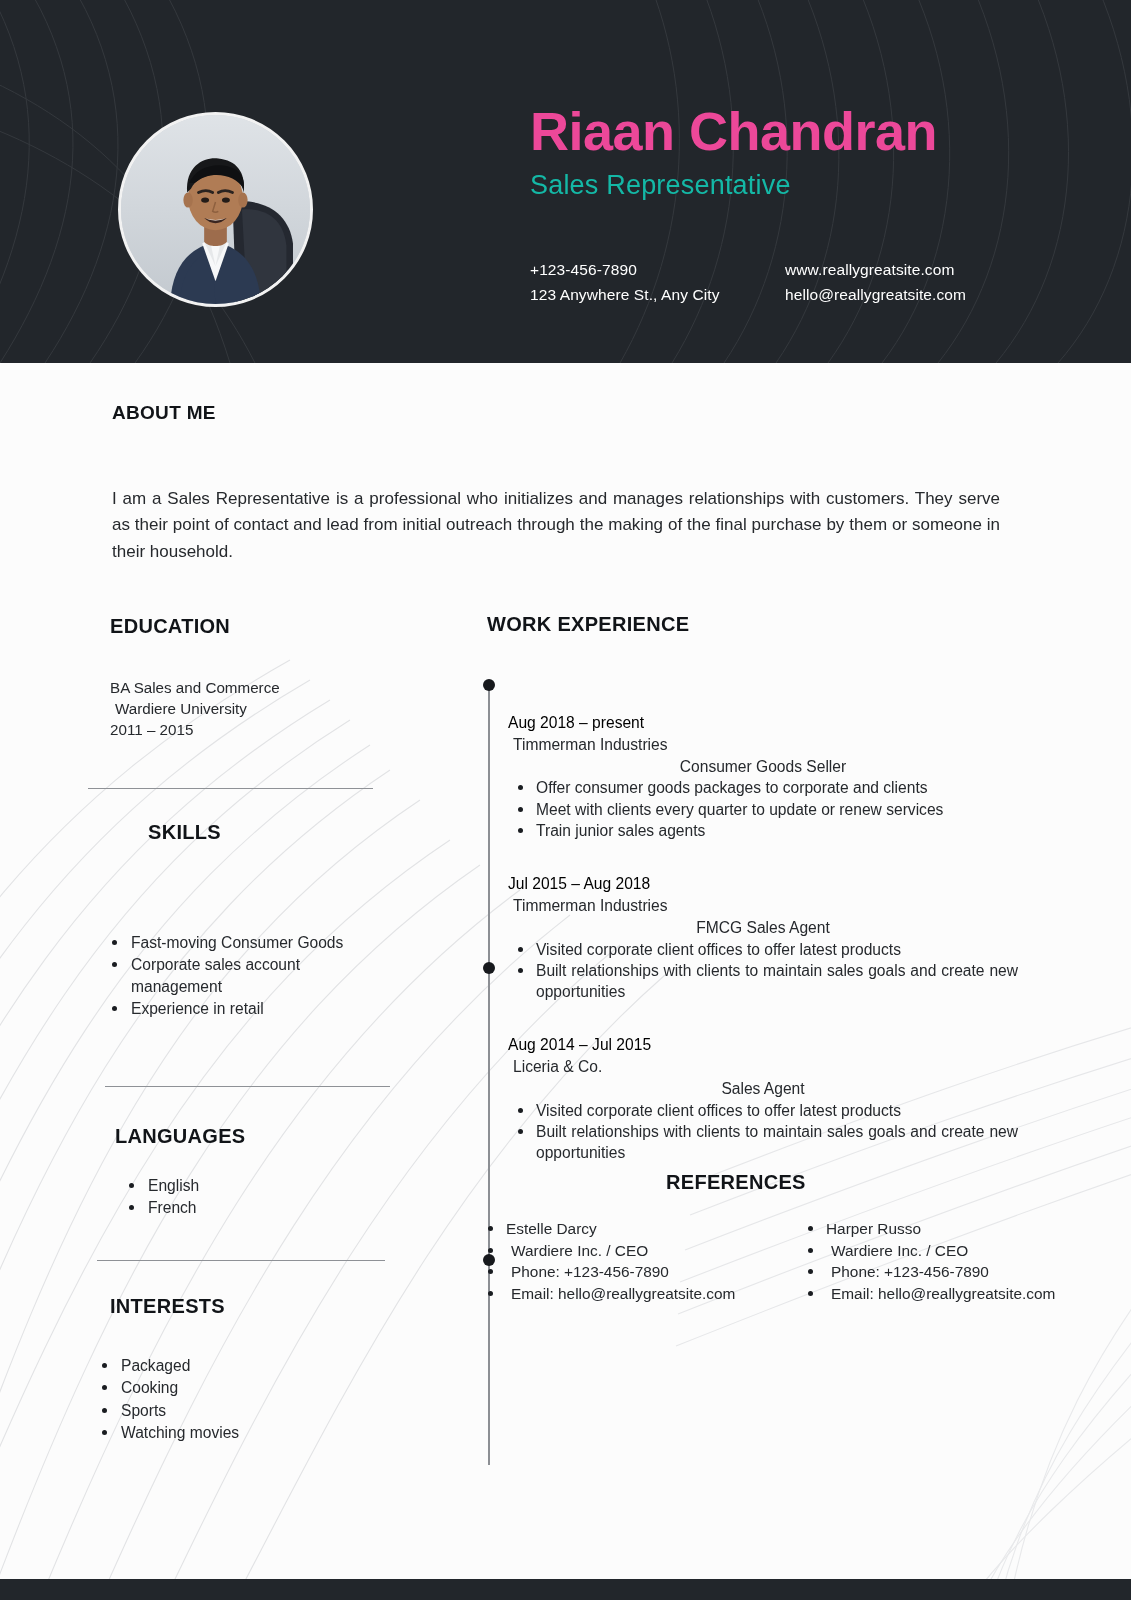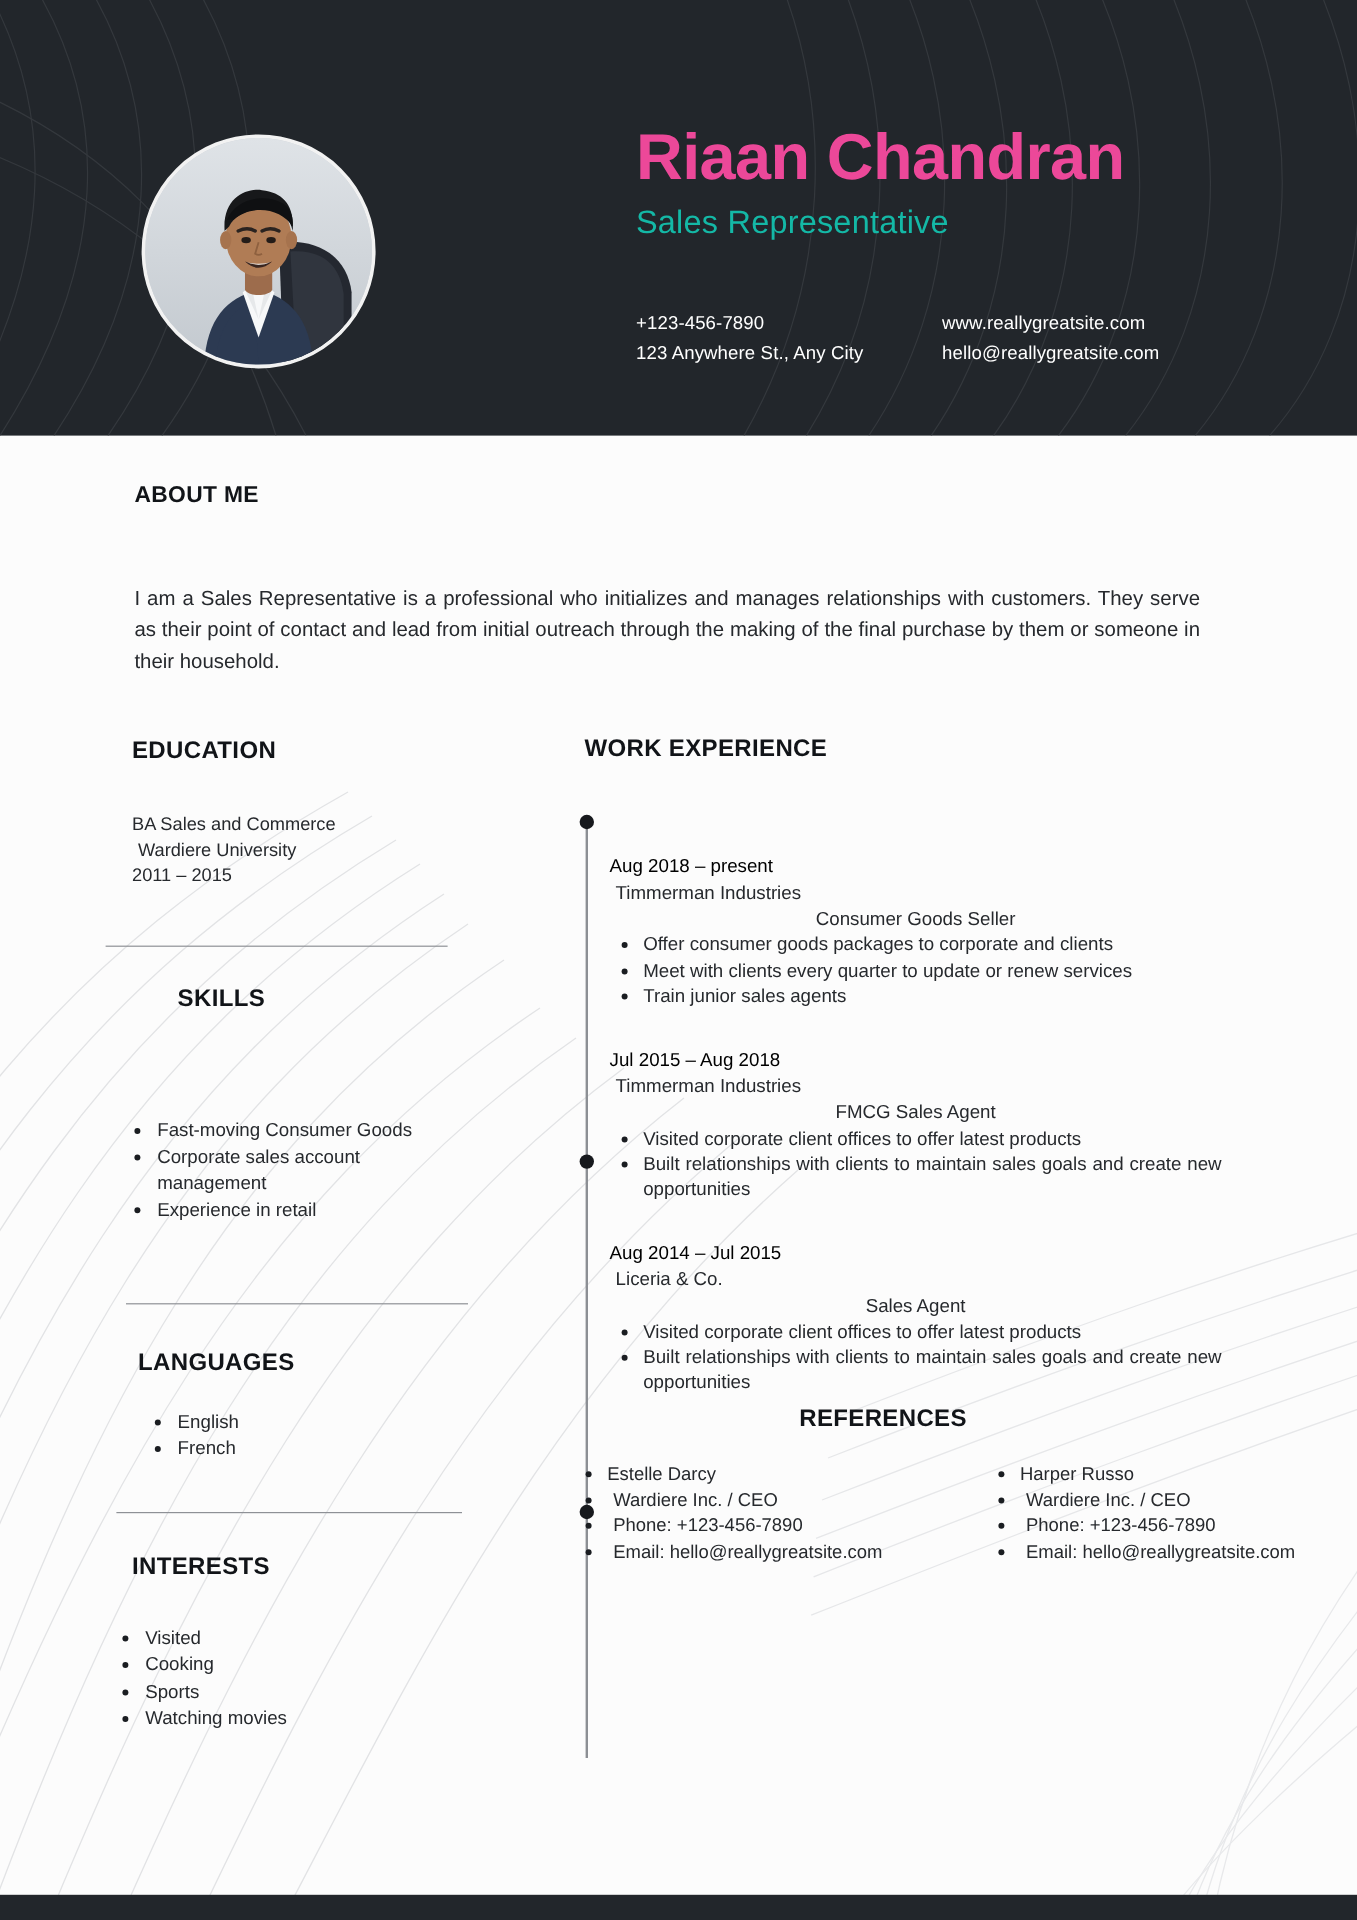--- a/index.html
+++ b/index.html
@@ -136,21 +136,21 @@
     position:absolute; left:10px; top:8px;
     width:5px; height:5px; border-radius:50%;
     background:#1a1d21;
   }
   .ref-title {
     position:absolute; left:196px; top:808px; font-size:20px;
   }
   .ref-cols {
     position:absolute; left:10px; top:855px;
     width:640px;
-    display:grid; grid-template-columns:320px 320px;gap:24px;
+    display:grid; grid-template-columns:320px 320px;
   }
   .ref-cols ul { list-style:none; }
   .ref-cols li {
     position:relative; padding-left:26px;
     font-size:15.4px; line-height:1.4; color:#26292d;
     white-space:nowrap;
   }
   .ref-cols li::before {
     content:"";
     position:absolute; left:8px; top:8px;
@@ -310,21 +310,21 @@
       <div class="sec-title langs-title">LANGUAGES</div>
       <ul class="bul langs-list">
         <li>English</li>
         <li>French</li>
       </ul>
 
       <div class="divider div3"></div>
 
       <div class="sec-title int-title">INTERESTS</div>
       <ul class="bul int-list">
-        <li>Visited</li>
+        <li>Packaged</li>
         <li>Cooking</li>
         <li>Sports</li>
         <li>Watching movies</li>
       </ul>
     </div>
 
     <div class="right-col">
 
       <div class="sec-title work-title">WORK EXPERIENCE</div>
 

